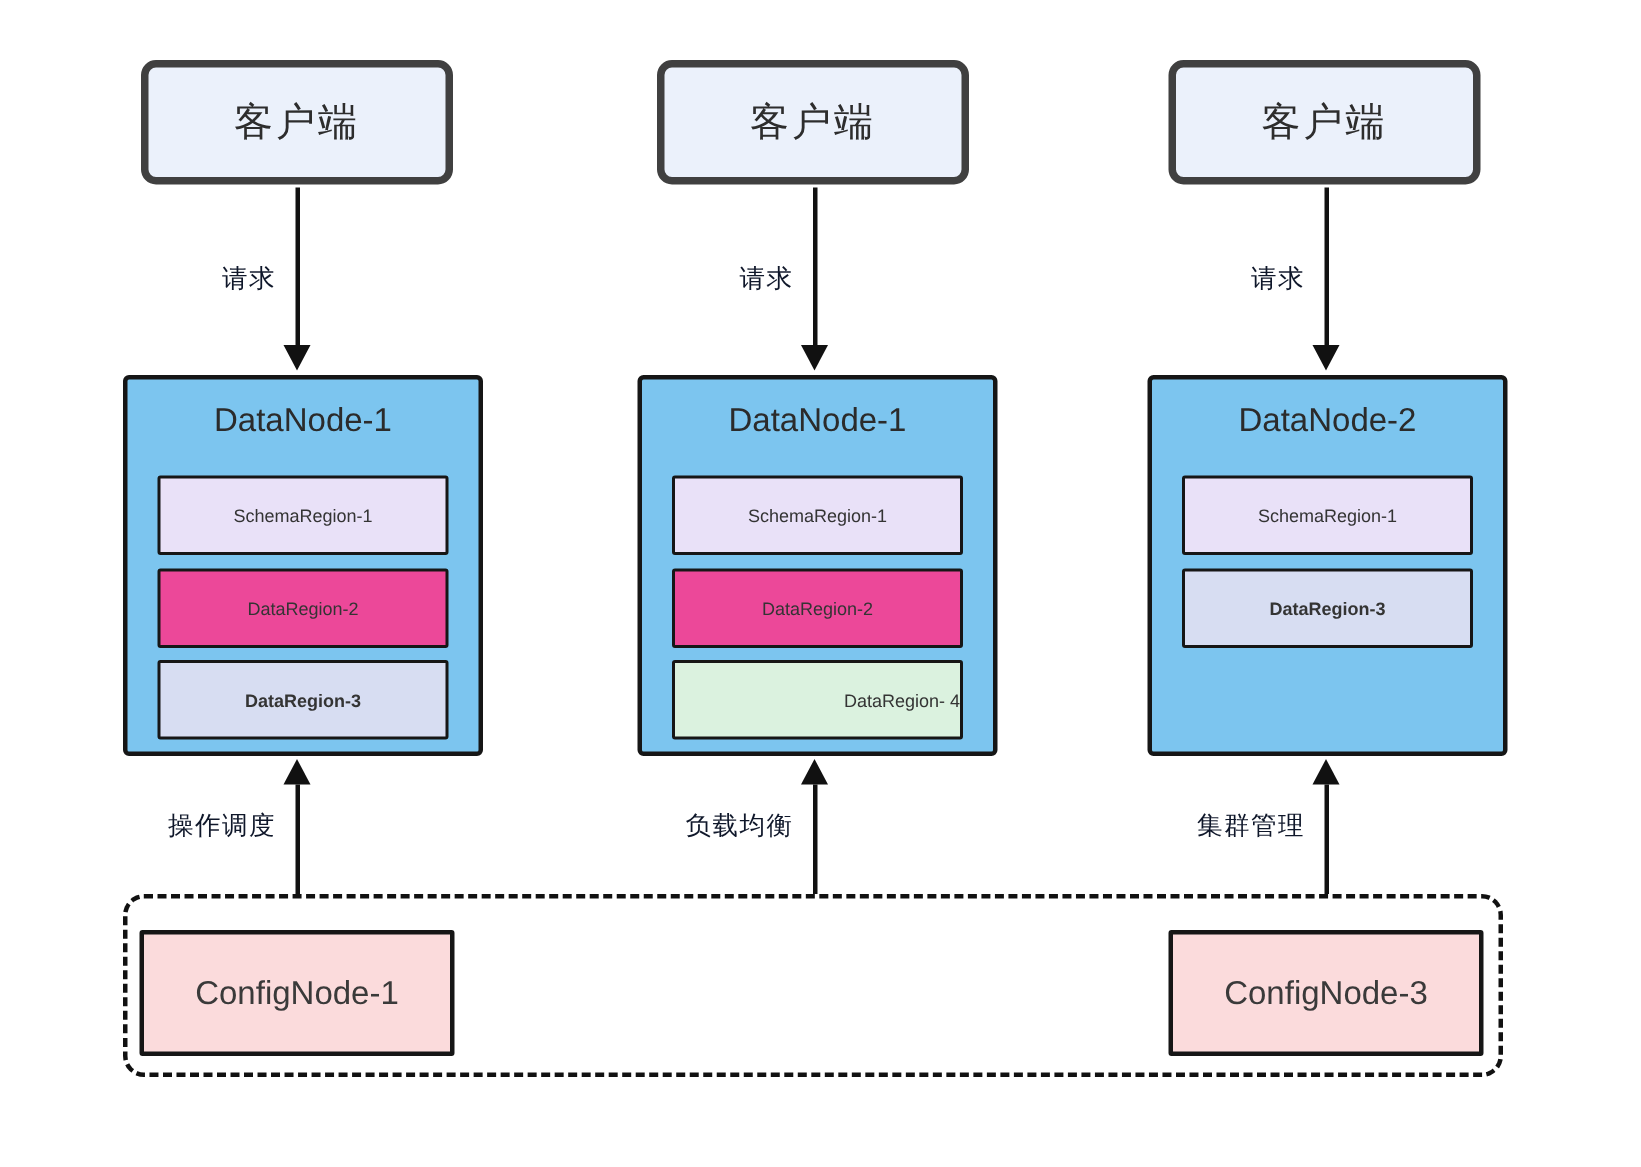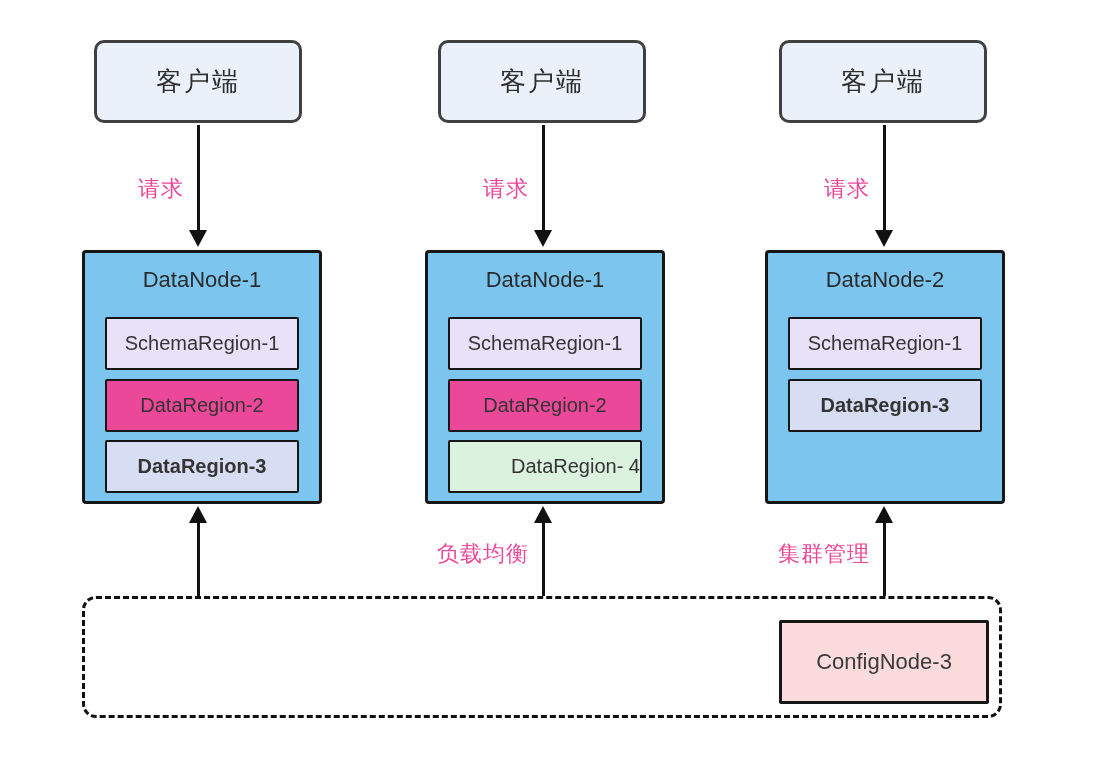--- a/index.html
+++ b/index.html
@@ -2,42 +2,42 @@
 <html><head>
 <meta charset="utf-8">
 <style>
   html,body{margin:0;padding:0;background:#ffffff;}
   body{font-family:"Liberation Sans","DejaVu Sans",sans-serif;color:#2d2d2d;}
   .canvas{position:relative;width:1094px;height:778px;background:#ffffff;overflow:hidden;}
 
   
   .client{
     position:absolute;top:40px;width:208px;height:83px;
-    background:#EBF1FB;border:3px solid #404040;border-radius:10px;
+    background:#EBF1FB;border:5px solid #404040;border-radius:10px;
     display:flex;align-items:center;justify-content:center;
     font-size:26px;letter-spacing:2px;color:#2d2d2d;box-sizing:border-box;
   }
   .client.c1{left:94px;} .client.c2{left:438px;} .client.c3{left:779px;}
 
   
   .datanode{
     position:absolute;top:250px;width:240px;height:254px;
     background:#7CC5EF;border:3px solid #161616;border-radius:4px;
     box-sizing:border-box;
   }
   .datanode.d1{left:82px;} .datanode.d2{left:425px;} .datanode.d3{left:765px;}
   .dn-title{
     position:absolute;top:14px;left:0;width:100%;text-align:center;
     font-size:22px;color:#2b2b2b;
   }
   .region{
     position:absolute;left:20px;width:194px;height:53px;
     border:2px solid #161616;border-radius:2px;box-sizing:border-box;
     display:flex;align-items:center;justify-content:center;
-    font-size:20px;color:#343434;
+    font-size:12px;color:#343434;
   }
   .region.r0{top:64px;} .region.r1{top:126px;} .region.r2{top:187px;}
   .fill-schema{background:#E9E1F8;}
   .fill-yellow{background:#ec4899;text-align:center;}
   .fill-periwinkle{background:#D7DDF2;font-weight:bold;}
   .fill-green{background:#DBF2DF;justify-content:flex-end;}
 
   
   .config-wrap{
     position:absolute;left:82px;top:596px;width:920px;height:122px;
@@ -56,21 +56,21 @@
   .arrow .line{width:3px;background:#111111;flex:1 1 auto;}
   .arrow .head-down{width:0;height:0;border-left:9px solid transparent;border-right:9px solid transparent;border-top:17px solid #111111;}
   .arrow .head-up{width:0;height:0;border-left:9px solid transparent;border-right:9px solid transparent;border-bottom:17px solid #111111;}
   .arrow.down{top:125px;height:122px;}
   .arrow.up{top:506px;height:90px;}
   .arrow.a1{left:188px;} .arrow.a2{left:533px;} .arrow.a3{left:874px;}
 
   
   .flabel{
     position:absolute;width:160px;text-align:right;
-    font-size:22px;color:#ec4899;letter-spacing:1px;white-space:nowrap;
+    font-size:17px;color:#0f172a;letter-spacing:1px;white-space:nowrap;
   }
   .flabel.req{top:174px;}
   .flabel.low{top:539px;}
   .flabel.p1{left:24px;} .flabel.p2{left:369px;} .flabel.p3{left:710px;}
 </style>
 </head>
 <body>
 
 <div class="canvas">
 
@@ -141,21 +141,25 @@
     <div class="line"></div>
   </div>
   <div class="arrow up a2">
     <div class="head-up"></div>
     <div class="line"></div>
   </div>
   <div class="arrow up a3">
     <div class="head-up"></div>
     <div class="line"></div>
   </div>
+  <div class="flabel low p1">操作调度</div>
   <div class="flabel low p2">负载均衡</div>
   <div class="flabel low p3">集群管理</div>
 
   <div class="config-wrap"></div>
+  <div class="confignode n1">
+    <span>ConfigNode-1</span>
+  </div>
   <div class="confignode n3">
     <span>ConfigNode-3</span>
   </div>
 
 </div>
 
 </body></html>

